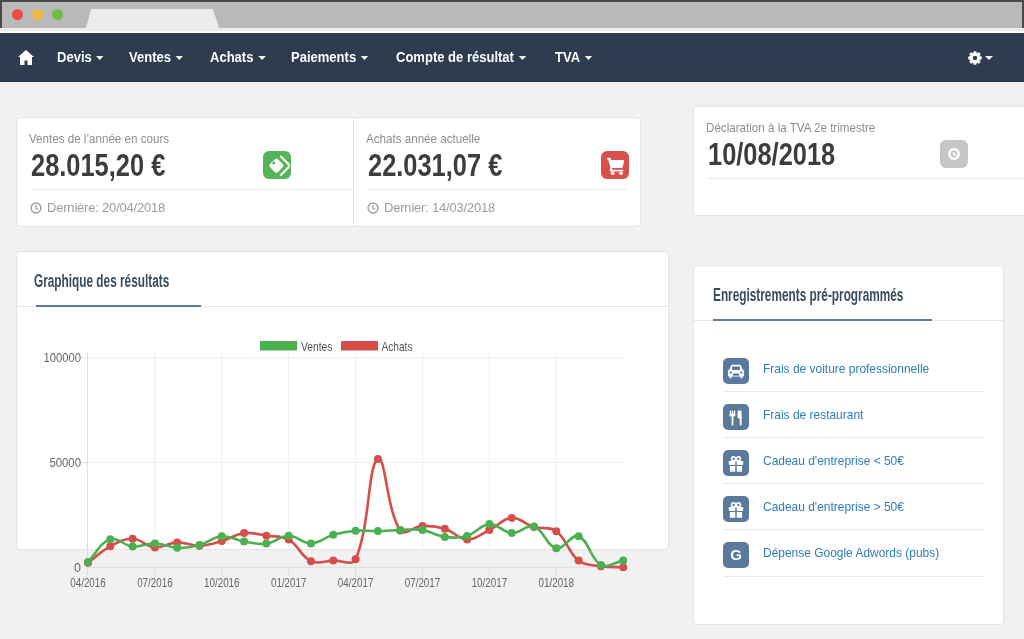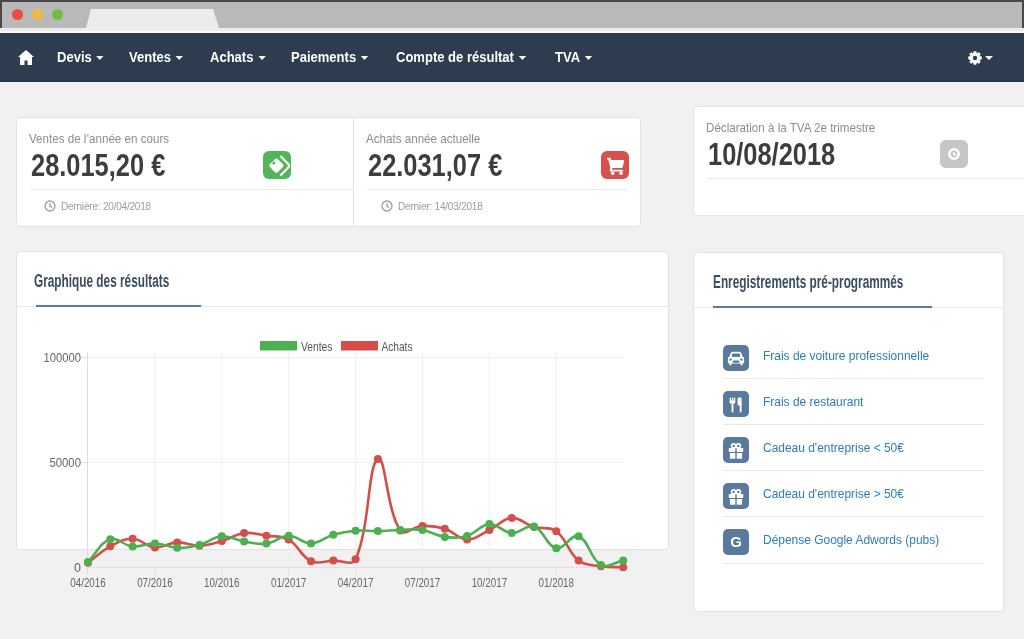--- a/index.html
+++ b/index.html
@@ -13,21 +13,21 @@
 
 #nav{position:absolute;left:0;top:33px;width:1024px;height:49px;background:#2d3c4e;border-bottom:1px solid #233140}
 .nvi{position:absolute;top:33px;height:48px;line-height:48px;color:#fff;font-size:14px;font-weight:bold;white-space:nowrap;transform:scaleX(.93);transform-origin:0 50%}
 .caret{display:inline-block;width:0;height:0;border-left:4px solid transparent;border-right:4px solid transparent;border-top:4px solid #fff;margin-left:5px;vertical-align:2px}
 
 .card{position:absolute;background:#fff;border:1px solid #e3e3e3;border-radius:4px}
 .ctitle{position:absolute;left:12px;top:13px;font-size:13.5px;color:#8d8d8d;white-space:nowrap;transform:scaleX(.86);transform-origin:0 0}
 .amount{position:absolute;left:14px;top:30px;font-size:31px;font-weight:bold;color:#3d3d3d;white-space:nowrap;transform:scaleX(.82);transform-origin:0 0}
 .cicon{position:absolute;width:28px;height:28px;border-radius:6px;top:33px}
 .chr{position:absolute;left:13px;right:13px;top:71px;border-top:1px solid #eaeaea}
-.cfoot{position:absolute;left:27px;top:82px;font-size:10px;letter-spacing:-.2px;color:#9c9c9c;white-space:nowrap}
+.cfoot{position:absolute;left:13px;top:82px;font-size:13px;letter-spacing:-.2px;color:#9c9c9c;white-space:nowrap}
 .h2t{position:absolute;font-size:17.5px;font-weight:bold;color:#3a4c60;white-space:nowrap;transform:scaleX(.675);transform-origin:0 0}
 .hline{position:absolute;border-top:1px solid #e7e7e7}
 .bline{position:absolute;height:2px;background:#5a7ba1}
 .li-icon{position:absolute;left:29px;width:26px;height:26px;border-radius:5px;background:#5a7a9d}
 .li-text{position:absolute;left:69px;font-size:13px;color:#2e7cb8;white-space:nowrap;transform:scaleX(.92);transform-origin:0 0}
 .li-sep{position:absolute;left:29px;right:19px;border-top:1px solid #e9e9e9}
 svg text{font-family:"Liberation Sans",sans-serif}
 </style></head>
 <body>
 <div id="chrome"></div>
@@ -212,21 +212,21 @@
         <circle cx="489.4" cy="524.1" r="4"></circle>
         <circle cx="511.7" cy="533.1" r="4"></circle>
         <circle cx="534.0" cy="526.6" r="4"></circle>
         <circle cx="556.3" cy="548.2" r="4"></circle>
         <circle cx="578.6" cy="536.2" r="4"></circle>
         <circle cx="600.9" cy="564.9" r="4"></circle>
         <circle cx="623.2" cy="560.6" r="4"></circle>
       </g>
  </svg>
 </div>
-<div class="card" id="listcard" style="left:693px;top:252px;width:311px;height:360px">
+<div class="card" id="listcard" style="left:693px;top:265px;width:311px;height:360px">
  <div class="h2t" style="left:19px;top:19px">Enregistrements pré-programmés</div>
  <div class="hline" style="left:0;right:0;top:54px"></div>
  <div class="bline" style="left:19px;top:53px;width:219px"></div>
 
  <div class="li-icon" style="top:92px">
   <svg width="26" height="26" viewBox="0 0 26 26">
         <g fill="#fff">
           <path d="M7.5 8.5a2.2 2.2 0 0 1 2.1-1.7h6.8a2.2 2.2 0 0 1 2.1 1.7l1 3.1a2 2 0 0 1 1.6 2v3.6a1.2 1.2 0 0 1-1.2 1.2h-.4v1.2a1 1 0 0 1-2 0v-1.2H8.5v1.2a1 1 0 0 1-2 0v-1.2h-.4a1.2 1.2 0 0 1-1.2-1.2v-3.6a2 2 0 0 1 1.6-2z"></path>
         </g>
         <rect x="8.9" y="8.6" width="8.2" height="3.4" rx="1" fill="#5a7a9d"></rect>

